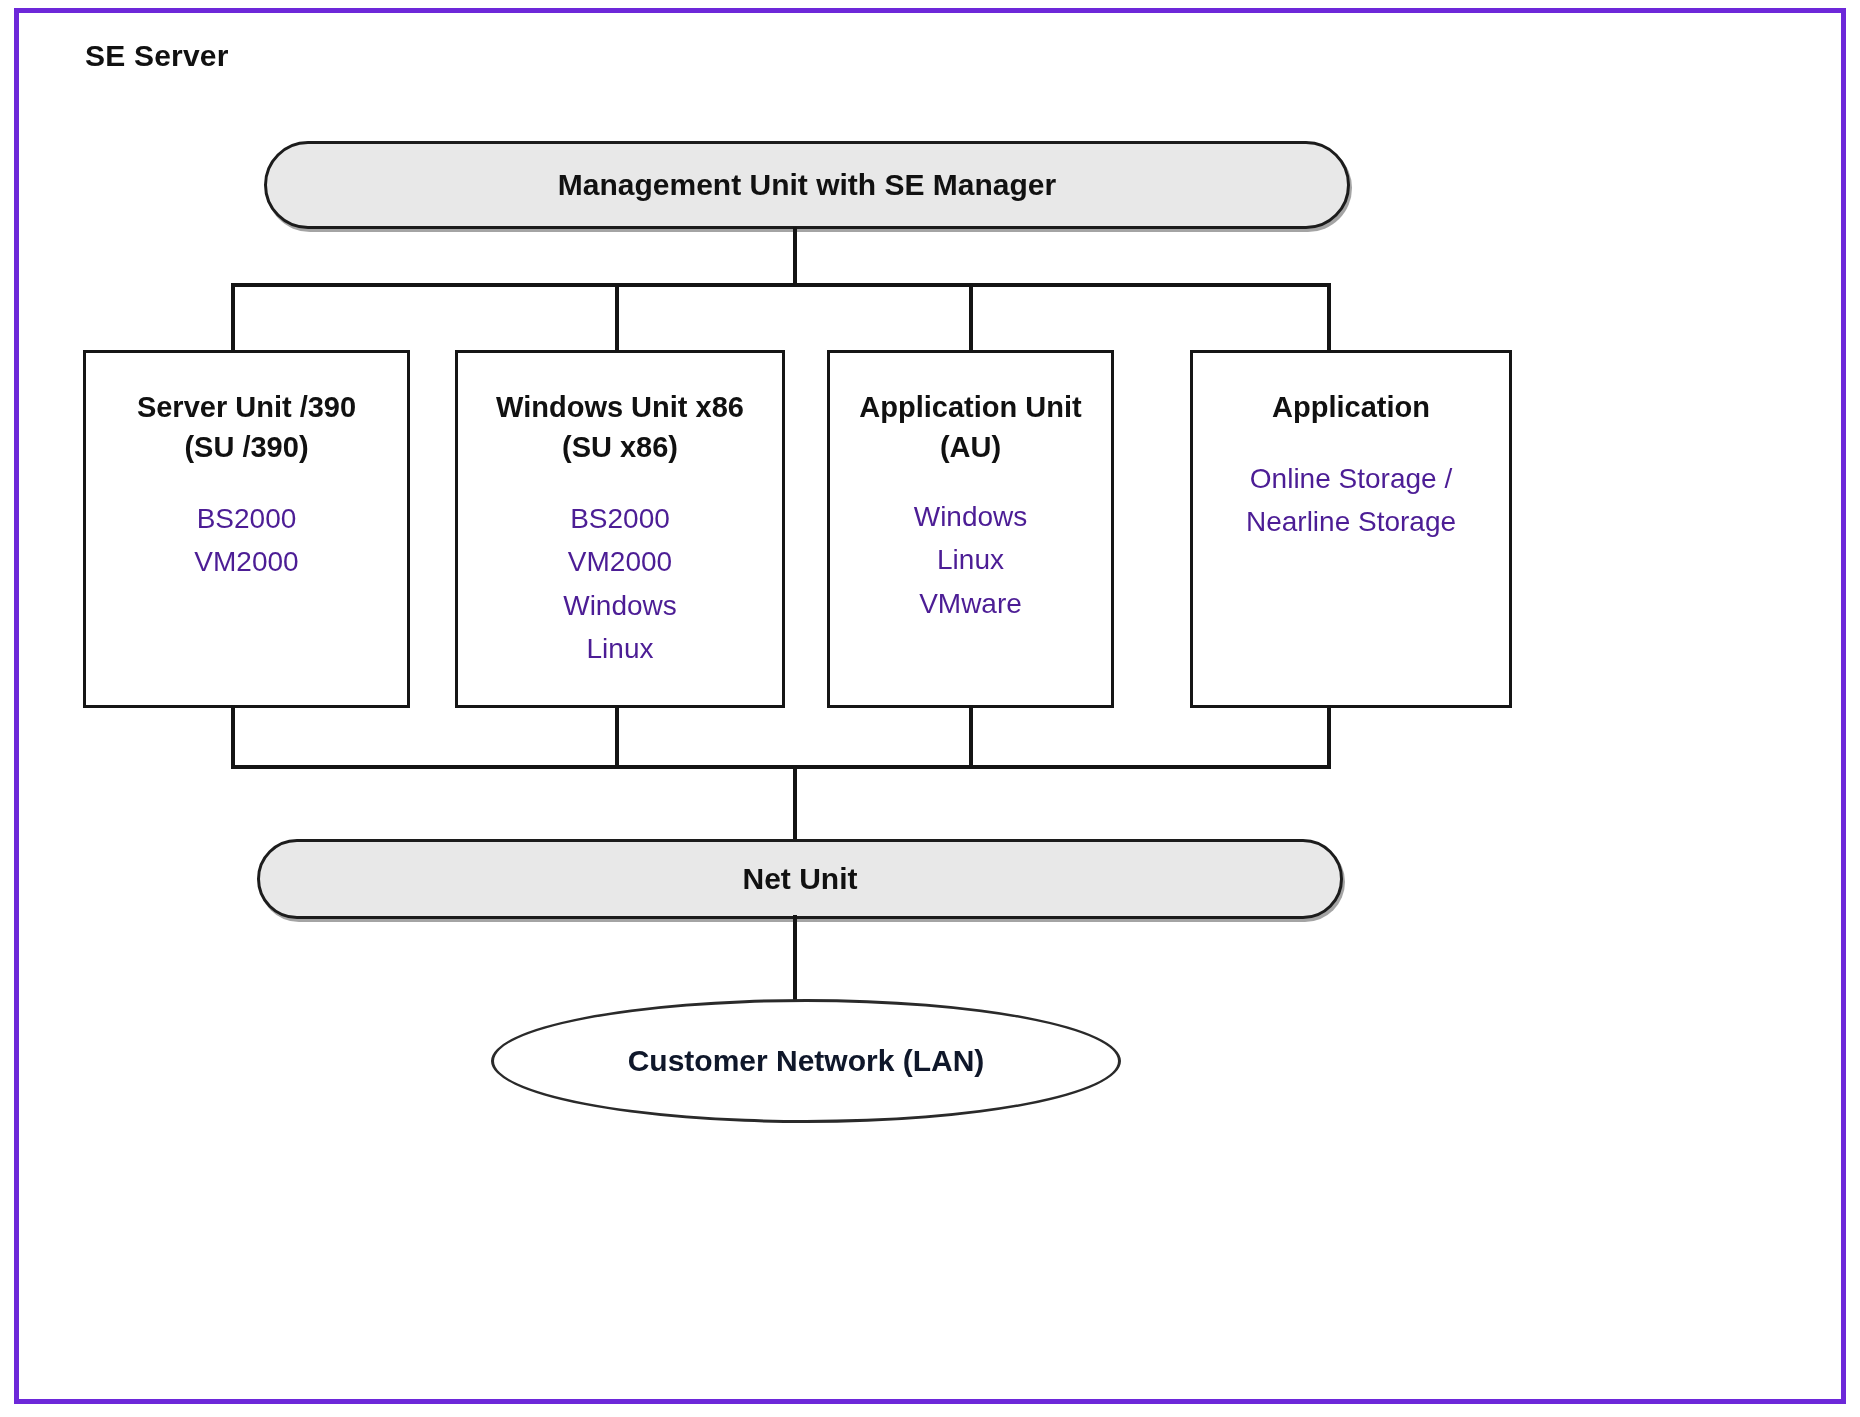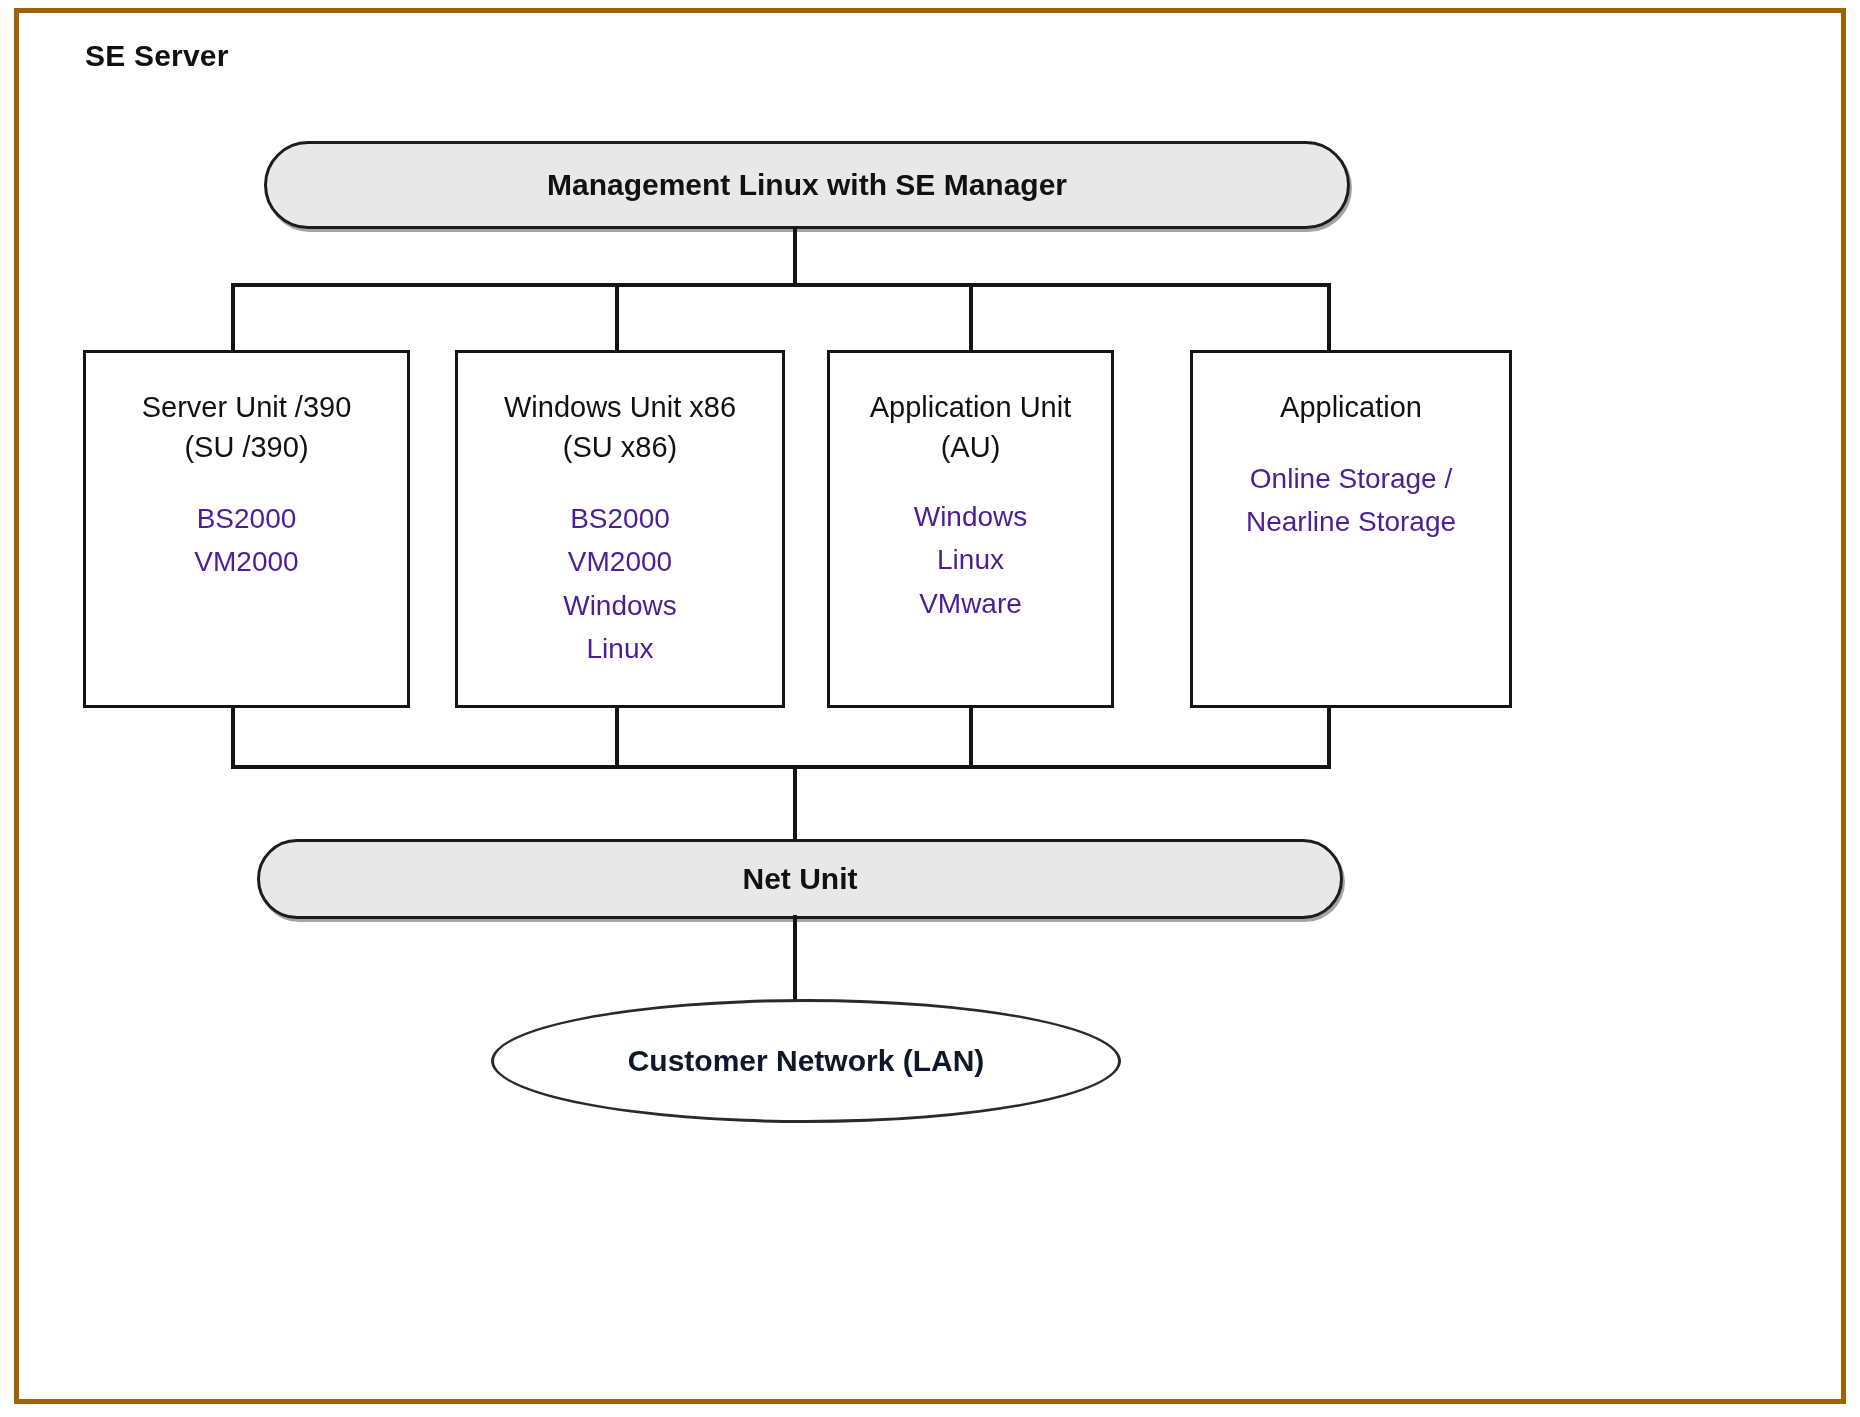--- a/index.html
+++ b/index.html
@@ -1,21 +1,21 @@
 <!DOCTYPE html>
 <html><head>
 <meta charset="utf-8">
 <style>
   html,body{margin:0;padding:0;background:#ffffff;}
   body{font-family:"Liberation Sans",sans-serif;}
   #page{position:relative;width:1860px;height:1417px;background:#ffffff;overflow:hidden;}
 
   #frame{
     position:absolute;left:14px;top:8px;width:1832px;height:1396px;
-    border:5px solid #a16207;background:#ffffff;box-sizing:border-box;
+    border:5px solid #6d28d9;background:#ffffff;box-sizing:border-box;
   }
 
   #se-title{
     position:absolute;left:66px;top:26px;
     font-size:30px;font-weight:bold;color:#111111;letter-spacing:.2px;
   }
 
   .pill{
     position:absolute;background:#e8e8e8;
     border:3px solid #1c1c1c;border-radius:46px;
@@ -32,21 +32,21 @@
     border:3px solid #151515;box-sizing:border-box;
     display:flex;flex-direction:column;align-items:center;
     padding-top:34px;
   }
   #box-su390{left:64px;top:337px;width:327px;height:358px;}
   #box-sux86{left:436px;top:337px;width:330px;height:358px;}
   #box-au{left:808px;top:337px;width:287px;height:358px;}
   #box-periph{left:1171px;top:337px;width:322px;height:358px;}
 
   .unit-title{
-    font-size:29px;font-weight:normal;color:#111111;
+    font-size:29px;font-weight:bold;color:#111111;
     text-align:center;line-height:1.38;white-space:pre-line;
   }
   .unit-body{
     margin-top:30px;
     font-size:28px;font-weight:normal;color:#4c1d95;
     text-align:center;line-height:1.55;white-space:pre-line;
   }
   #box-au .unit-body{margin-top:28px;}
   #box-periph .unit-body{margin-top:30px;}
 
@@ -65,21 +65,21 @@
 </head>
 <body>
 
 <div id="page">
 
   <div id="frame">
 
     <div id="se-title">SE Server</div>
 
     <div id="mgmt-pill" class="pill">
-      <span>Management Linux with SE Manager</span>
+      <span>Management Unit with SE Manager</span>
     </div>
 
     <div class="ln v" style="left:774px;top:214px;height:60px;"></div>
 
     <div class="ln h" style="left:212px;top:270px;width:1100px;"></div>
 
     <div class="ln v" style="left:212px;top:270px;height:70px;"></div>
     <div class="ln v" style="left:596px;top:270px;height:70px;"></div>
     <div class="ln v" style="left:950px;top:270px;height:70px;"></div>
     <div class="ln v" style="left:1308px;top:270px;height:70px;"></div>

